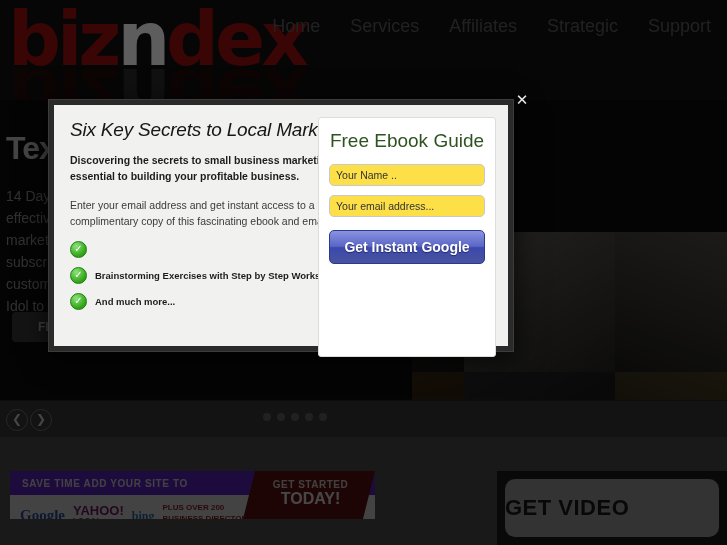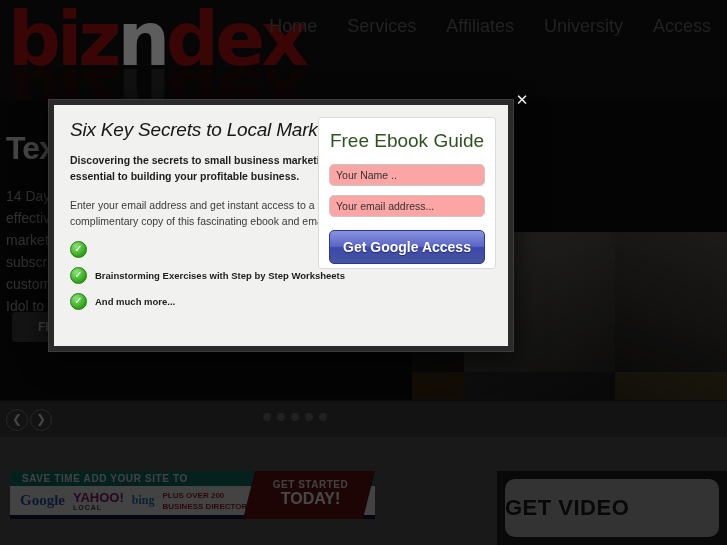--- a/index.html
+++ b/index.html
@@ -53,23 +53,23 @@
   .arrow.left{left:6px;}
   .arrow.right{left:30px;}
   .dots{position:absolute;left:263px;top:12px;display:flex;gap:6px;}
   .dot{width:8px;height:8px;border-radius:50%;background:#4a4a4a;}
 
   .lower{position:absolute;left:0;top:437px;width:727px;height:108px;background:#383838;}
 
   
   .banner1{position:absolute;left:10px;top:34px;width:365px;height:48px;background:#12183a;
            overflow:hidden;filter:brightness(.62);}
-  .b1-top{height:15px;background:#0f766e;display:flex;align-items:center;padding-left:12px;}
+  .b1-top{height:24px;background:#6d28d9;display:flex;align-items:center;padding-left:12px;}
   .b1-top span{color:#e9e9ef;font-size:10px;font-weight:bold;letter-spacing:.6px;}
-  .b1-bot{height:29px;background:#f2f2f0;display:flex;align-items:center;gap:8px;padding-left:10px;}
+  .b1-bot{height:29px;background:#f2f2f0;display:flex;align-items:flex-end;gap:8px;padding-left:10px;}
   .lg-google{font-size:15px;font-weight:bold;font-family:"Liberation Serif",serif;color:#2b56b5;}
   .lg-yahoo{font-size:13px;font-weight:bold;color:#7a1a6e;line-height:1;}
   .lg-yahoo small{display:block;font-size:7px;color:#444;letter-spacing:1px;}
   .lg-bing{font-size:12px;font-weight:bold;color:#1f7bb6;font-family:"Liberation Serif",serif;}
   .b1-plus{font-size:8px;font-weight:bold;color:#9b1d1d;line-height:11px;}
   .b1-cta{position:absolute;right:0;top:0;width:120px;height:48px;background:#6e1313;
           transform:skewX(-14deg);transform-origin:top right;}
   .b1-cta-in{transform:skewX(14deg);text-align:center;padding-top:8px;}
   .b1-cta-in .s1{color:#f0e2e2;font-size:10px;font-weight:bold;letter-spacing:.5px;display:block;}
   .b1-cta-in .s2{color:#fff;font-size:16px;font-weight:bold;display:block;line-height:17px;}
@@ -99,27 +99,27 @@
   .m-lead{margin-top:11px;font-size:10.5px;font-weight:bold;color:#1d1d1d;line-height:16px;}
   .m-body{margin-top:13px;font-size:10.5px;color:#3a3a3a;line-height:16px;}
   .m-list{margin-top:12px;display:flex;flex-direction:column;gap:9px;}
   .li{display:flex;align-items:center;gap:8px;}
   .tick{width:15px;height:15px;border-radius:50%;flex:0 0 15px;
         background:radial-gradient(circle at 35% 28%,#8ce47a,#2fa314 70%);
         border:1px solid #1f7d0d;color:#fff;font-size:10px;line-height:13px;text-align:center;
         font-family:"DejaVu Sans",sans-serif;}
   .li span.txt{font-size:9.5px;font-weight:bold;color:#1d1d1d;}
 
-  .m-right{position:absolute;right:12px;top:12px;width:178px;height:152px;background:#fff;
+  .m-right{position:absolute;right:12px;top:12px;width:178px;height:240px;background:#fff;
            border:1px solid #dcdcdc;border-radius:3px;box-sizing:border-box;padding:10px 10px;
            text-align:center;}
   .m-right h2{margin:2px 0 12px;font-size:19px;color:#2e5220;font-weight:normal;
               font-family:"Liberation Sans",sans-serif;}
   .fld{width:100%;height:22px;box-sizing:border-box;border:1px solid #c9c9c9;border-radius:5px;
-       background:#fca5a5;color:#333;font-size:10.5px;padding:0 6px;margin-bottom:9px;
+       background:#fde047;color:#333;font-size:10.5px;padding:0 6px;margin-bottom:9px;
        font-family:"Liberation Sans",sans-serif;}
   .fld::placeholder{color:#333;opacity:1;}
   .cta{width:100%;height:34px;border:1px solid #2b3a8f;border-radius:5px;cursor:pointer;
        background:linear-gradient(180deg,#8a93e0 0%,#5a66c6 48%,#3c49ad 52%,#48539f 100%);
        color:#fff;font-size:14px;font-weight:bold;text-shadow:0 1px 1px rgba(0,0,0,.45);
        font-family:"Liberation Sans",sans-serif;margin-top:4px;}
   .priv{margin-top:11px;display:flex;align-items:flex-start;gap:6px;text-align:center;}
   .lock{width:10px;height:12px;flex:0 0 10px;margin-top:3px;position:relative;}
   .lock:before{content:"";position:absolute;left:2px;top:0;width:6px;height:5px;
                border:1.5px solid #8b7b57;border-bottom:none;border-radius:3px 3px 0 0;}
@@ -135,22 +135,22 @@
   <div class="site">
 
     <div class="header">
       <div class="logo-reflect"><span>biz</span><span class="n">n</span><span>dex</span></div>
       <div class="logo"><span>biz</span><span class="n">n</span><span>dex</span></div>
 
       <div class="nav">
         <a href="#">Home</a>
         <a href="#">Services</a>
         <a href="#">Affiliates</a>
-        <a href="#">University</a>
-        <a href="#">Access</a>
+        <a href="#">Strategic</a>
+        <a href="#">Support</a>
       </div>
     </div>
 
     <div class="hero">
       <div class="hero-text">
         <div class="hero-h1">Tex</div>
         <div class="hero-p">
           <div>14 Day</div>
           <div>effectiv</div>
           <div>market</div>
@@ -239,19 +239,19 @@
             <span class="tick">✓</span>
             <span class="txt">And much more...</span>
           </div>
         </div>
       </div>
 
       <div class="m-right">
         <h2>Free Ebook Guide</h2>
         <input class="fld" type="text" placeholder="Your Name .." style="">
         <input class="fld" type="text" placeholder="Your email address..." style="">
-        <button class="cta">Get Google Access</button>
+        <button class="cta">Get Instant Google</button>
       </div>
 
     </div>
   </div>
 
 </div>
 
 </body></html>

